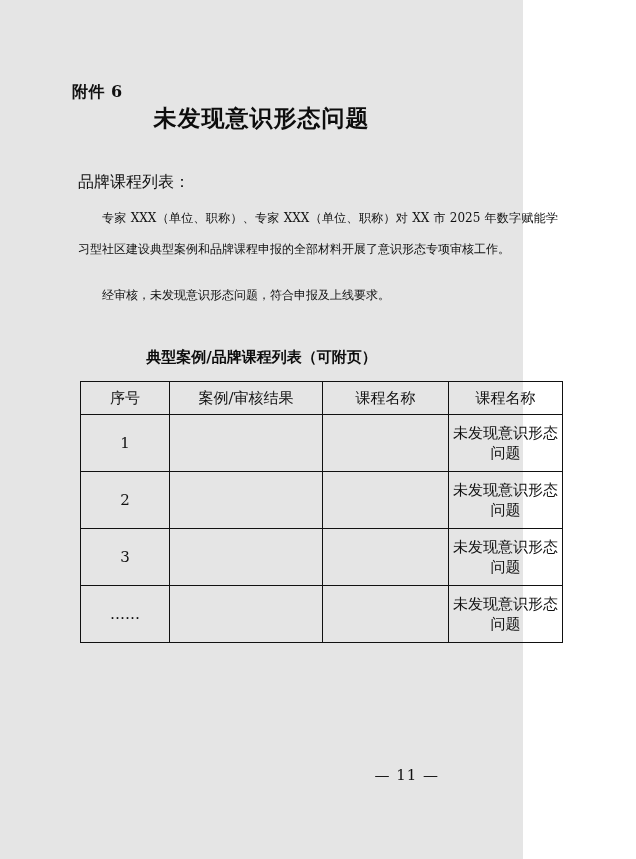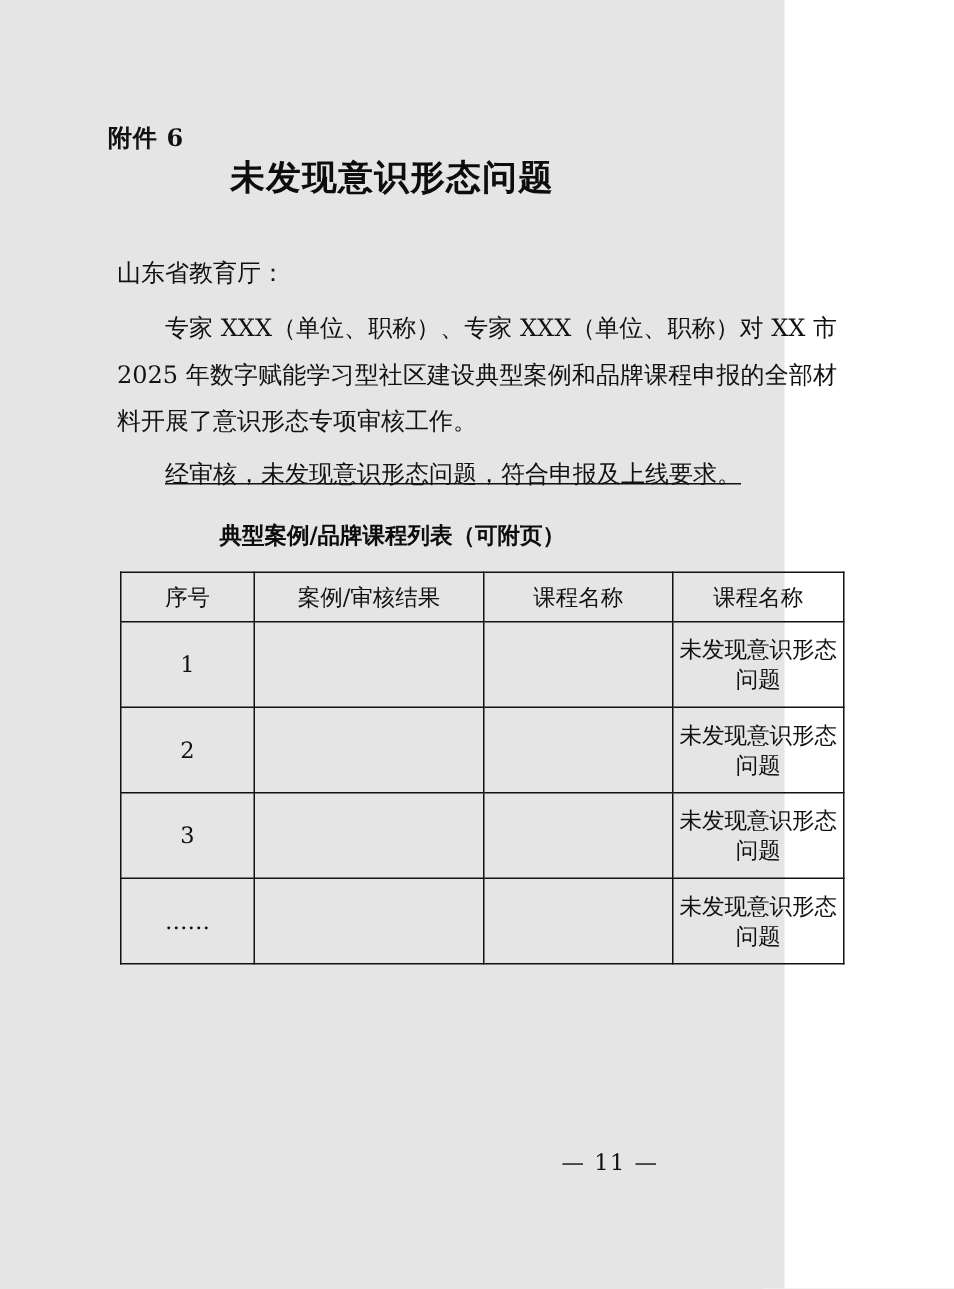--- a/index.html
+++ b/index.html
@@ -50,32 +50,31 @@
     font-family: "DejaVu Serif", "Liberation Serif", serif;
     font-size: 16px;
     color: #111;
   }
   .body-block {
     position: absolute;
     left: 78px;
     top: 203px;
     width: 480px;
     font-family: "DejaVu Serif", "Liberation Serif", serif;
-    font-size: 16px;
+    font-size: 12px;
     line-height: 31px;
     color: #111;
     text-align: justify;
   }
   .para {
     text-indent: 2em;
     margin: 0;
   }
   .para + .para {
-    margin-top: 4px;
-    text-decoration: underline;
+    margin-top: 15px;
   }
   .table-caption {
     position: absolute;
     left: 0;
     right: 0;
     top: 348px;
     text-align: center;
     font-family: "DejaVu Serif", "Liberation Serif", serif;
     font-weight: bold;
     font-size: 15px;
@@ -127,21 +126,21 @@
 </style>
 </head>
 <body>
 
 <div class="page">
 
   <div class="attachment-label">附件 6</div>
 
   <div class="doc-title">未发现意识形态问题</div>
 
-  <div class="recipient">山东省教育厅：</div>
+  <div class="recipient">品牌课程列表：</div>
 
   <div class="body-block">
     <p class="para">专家 XXX（单位、职称）、专家 XXX（单位、职称）对 XX 市 2025 年数字赋能学习型社区建设典型案例和品牌课程申报的全部材料开展了意识形态专项审核工作。</p>
     <p class="para">经审核，未发现意识形态问题，符合申报及上线要求。</p>
   </div>
 
   <div class="table-caption">典型案例/品牌课程列表（可附页）</div>
 
   <table class="listing">
     <thead>

